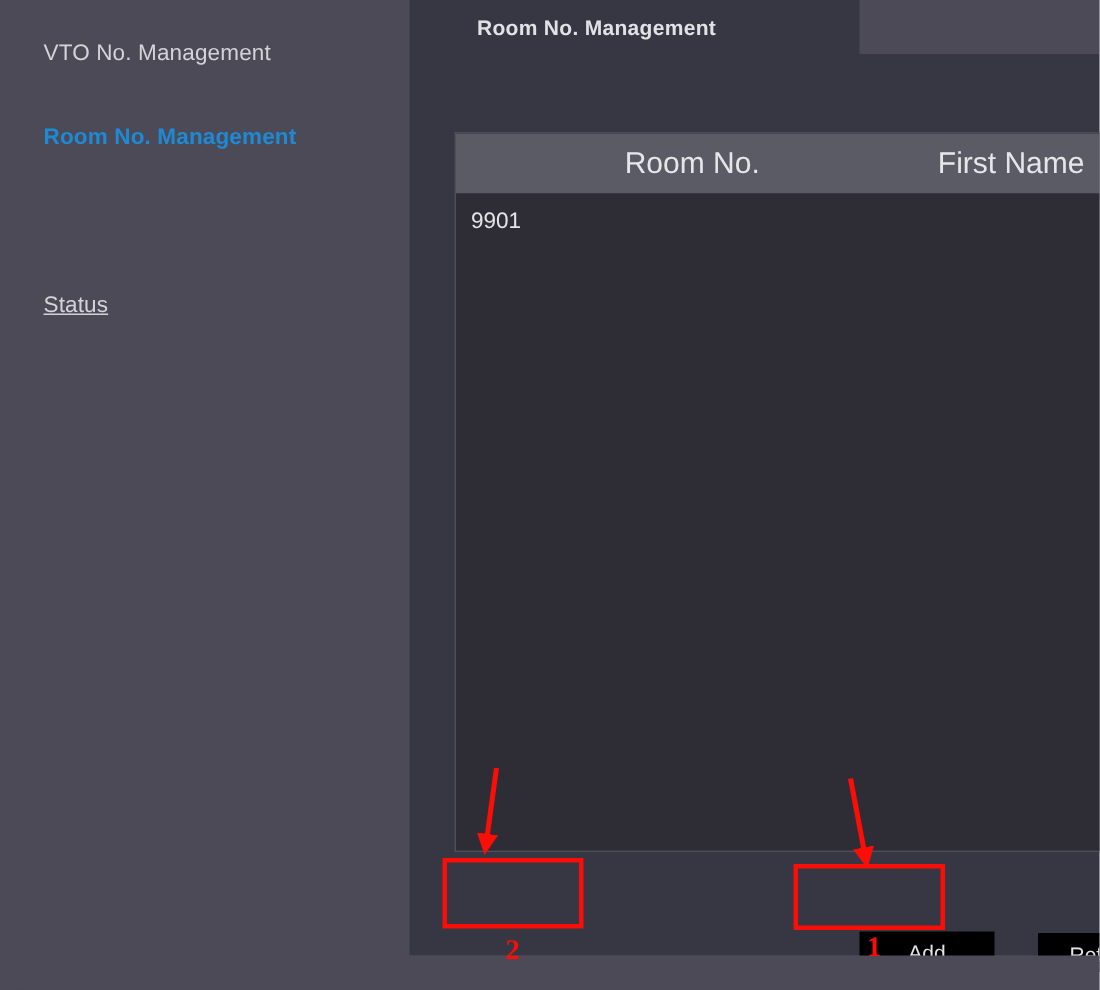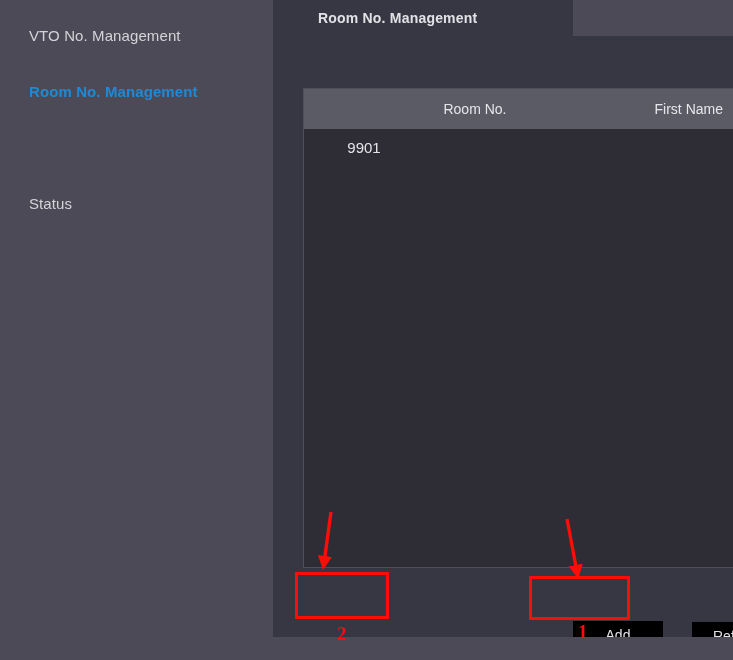--- a/index.html
+++ b/index.html
@@ -99,39 +99,39 @@
     position: absolute;
     left: 0; top: 0;
     width: 431px;
     height: 40px;
     background: #5b5b66;
     display: flex;
     align-items: center;
   }
   .th {
     color: #e6e6ea;
-    font-size: 14px;
+    font-size: 20px;
     white-space: nowrap;
   }
   .th.room-no { width: 210px; text-align: right; padding-right: 14px; }
   .th.first-name { width: 210px; text-align: right; padding-right: 12px; }
   #table-body {
     position: absolute;
     left: 0; top: 40px;
     width: 431px;
     height: 438px;
     background: #2e2d35;
   }
   .tr { display: flex; align-items: center; height: 36px; }
   .td {
     color: #e4e4e8;
     font-size: 15px;
     white-space: nowrap;
   }
-  .td.room-no { width: 210px; text-align: center; padding-right: 90px; box-sizing: border-box; }
+  .td.room-no { width: 210px; text-align: left; padding-right: 90px; box-sizing: border-box; padding-left: 10px; }
   .td.first-name { width: 210px; text-align: right; padding-right: 12px; box-sizing: border-box; }
 
   
   .btn {
     position: absolute;
     height: 26px;
     background: #000000;
     color: #e4e4e8;
     font-size: 14px;
     line-height: 26px;
@@ -175,21 +175,21 @@
 
 <div id="screen">
 
   <div id="sidebar">
     <div class="nav-item" style="top:27px;">
       <span>VTO No. Management</span>
     </div>
     <div class="nav-item active" style="top:83px;">
       <span>Room No. Management</span>
     </div>
-    <div class="nav-item" style="top:195px;">
+    <div class="nav-item" style="top:195px;text-decoration:underline;">
       <span>Status</span>
     </div>
   </div>
 
   <div id="window">
 
     <div id="tabstrip">
       <div id="tab-active">
         <span>Room No. Management</span>
       </div>

